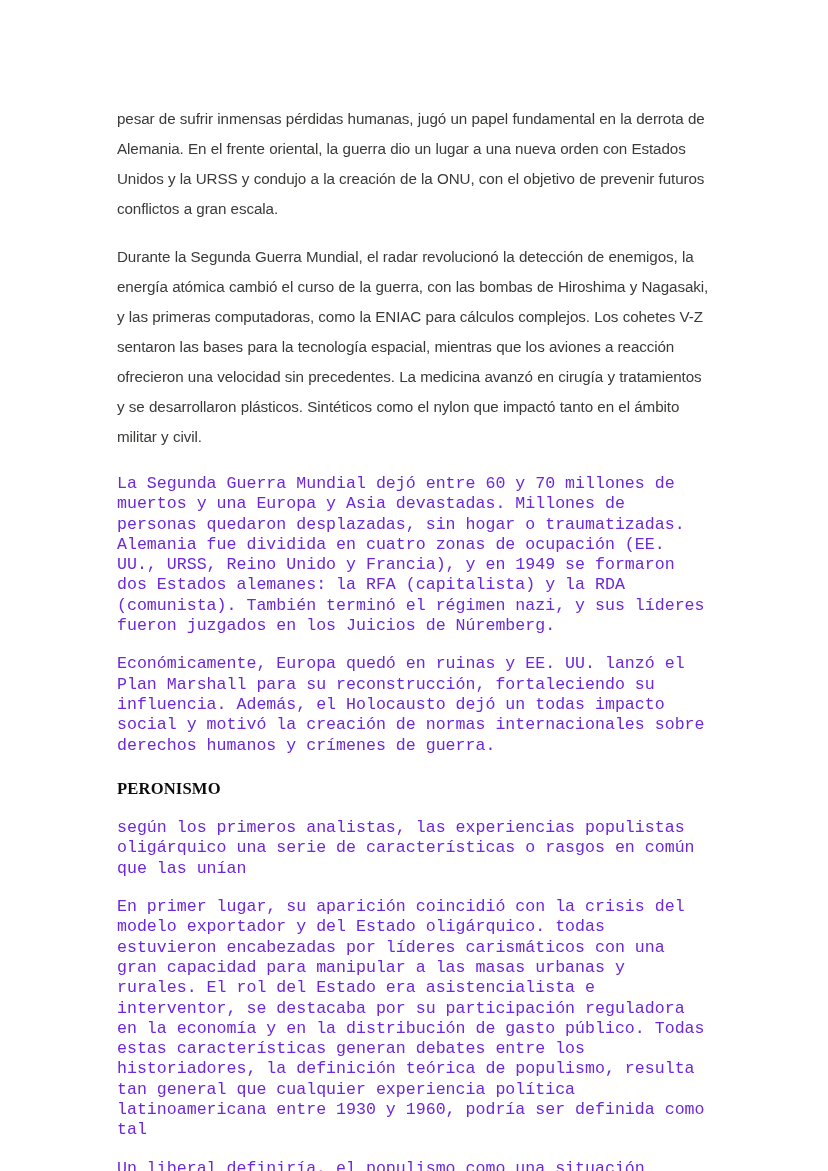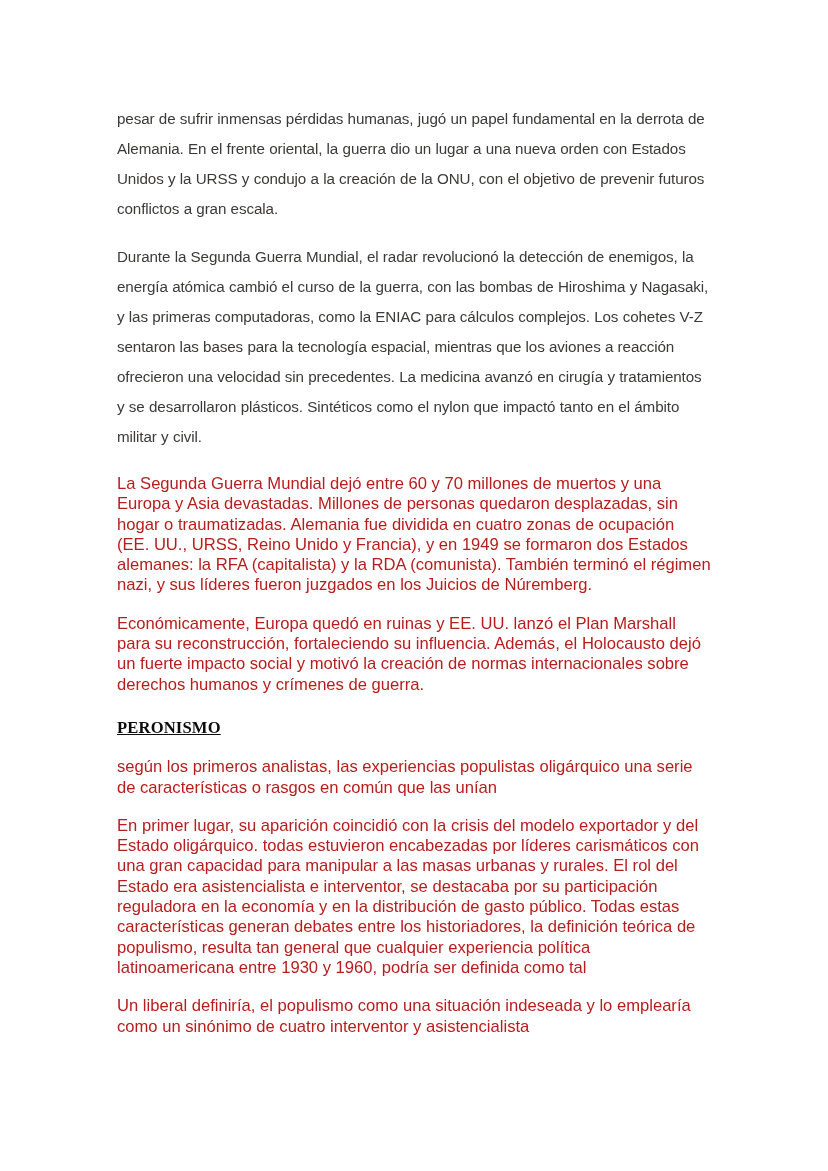--- a/index.html
+++ b/index.html
@@ -42,57 +42,57 @@
     text-align: left;
     letter-spacing: -0.1px;
     word-spacing: 0.2px;
     -webkit-font-smoothing: antialiased;
   }
 
   .para-sans.first { margin-top: 0; }
 
   
   .para-serif {
-    font-family: Liberation Sans, sans-serif;
+    font-family: Liberation Mono, monospace;
     font-size: 16.6px;
     line-height: 20.3px;
-    color: #b91c1c;
+    color: #6d28d9;
     margin: 0 0 18px 0;
     text-align: left;
   }
 
   .heading-bold {
     font-family: "Liberation Serif", serif;
     font-size: 16.6px;
     line-height: 20.3px;
     font-weight: bold;
     color: #0d0d0d;
     margin: 0 0 19px 0;
     letter-spacing: 0.15px;
   }
 
   
   .gap-before-serif { margin-top: 22px; }
-  .gap-before-heading { margin-top: 23px; text-decoration: underline; }
+  .gap-before-heading { margin-top: 23px; }
   .gap-before-peronismo-body { margin-top: 0; }
 </style>
 </head>
 <body>
 
 <div class="page">
   <div class="doc-body">
 
     <p class="para-sans first">pesar de sufrir inmensas pérdidas humanas, jugó un papel fundamental en la derrota de Alemania. En el frente oriental, la guerra dio un lugar a una nueva orden con Estados Unidos y la URSS y condujo a la creación de la ONU, con el objetivo de prevenir futuros conflictos a gran escala.</p>
 
     <p class="para-sans">Durante la Segunda Guerra Mundial, el radar revolucionó la detección de enemigos, la energía atómica cambió el curso de la guerra, con las bombas de Hiroshima y Nagasaki, y las primeras computadoras, como la ENIAC para cálculos complejos. Los cohetes V-Z sentaron las bases para la tecnología espacial, mientras que los aviones a reacción ofrecieron una velocidad sin precedentes. La medicina avanzó en cirugía y tratamientos y se desarrollaron plásticos. Sintéticos como el nylon que impactó tanto en el ámbito militar y civil.</p>
 
     <p class="para-serif gap-before-serif">La Segunda Guerra Mundial dejó entre 60 y 70 millones de muertos y una Europa y Asia devastadas. Millones de personas quedaron desplazadas, sin hogar o traumatizadas. Alemania fue dividida en cuatro zonas de ocupación (EE. UU., URSS, Reino Unido y Francia), y en 1949 se formaron dos Estados alemanes: la RFA (capitalista) y la RDA (comunista). También terminó el régimen nazi, y sus líderes fueron juzgados en los Juicios de Núremberg.</p>
 
 
-    <p class="para-serif">Económicamente, Europa quedó en ruinas y EE. UU. lanzó el Plan Marshall para su reconstrucción, fortaleciendo su influencia. Además, el Holocausto dejó un fuerte impacto social y motivó la creación de normas internacionales sobre derechos humanos y crímenes de guerra.</p>
+    <p class="para-serif">Económicamente, Europa quedó en ruinas y EE. UU. lanzó el Plan Marshall para su reconstrucción, fortaleciendo su influencia. Además, el Holocausto dejó un todas impacto social y motivó la creación de normas internacionales sobre derechos humanos y crímenes de guerra.</p>
 
     <h2 class="heading-bold gap-before-heading">PERONISMO</h2>
 
     <p class="para-serif gap-before-peronismo-body">según los primeros analistas, las experiencias populistas oligárquico una serie de características o rasgos en común que las unían</p>
 
     <p class="para-serif">En primer lugar, su aparición coincidió con la crisis del modelo exportador y del Estado oligárquico. todas estuvieron encabezadas por líderes carismáticos con una gran capacidad para manipular a las masas urbanas y rurales. El rol del Estado era asistencialista e interventor, se destacaba por su participación reguladora en la economía y en la distribución de gasto público. Todas estas características generan debates entre los historiadores, la definición teórica de populismo, resulta tan general que cualquier experiencia política latinoamericana entre 1930 y 1960, podría ser definida como tal</p>
 
 
     <p class="para-serif">Un liberal definiría, el populismo como una situación indeseada y lo emplearía como un sinónimo de cuatro interventor y asistencialista</p>
 

